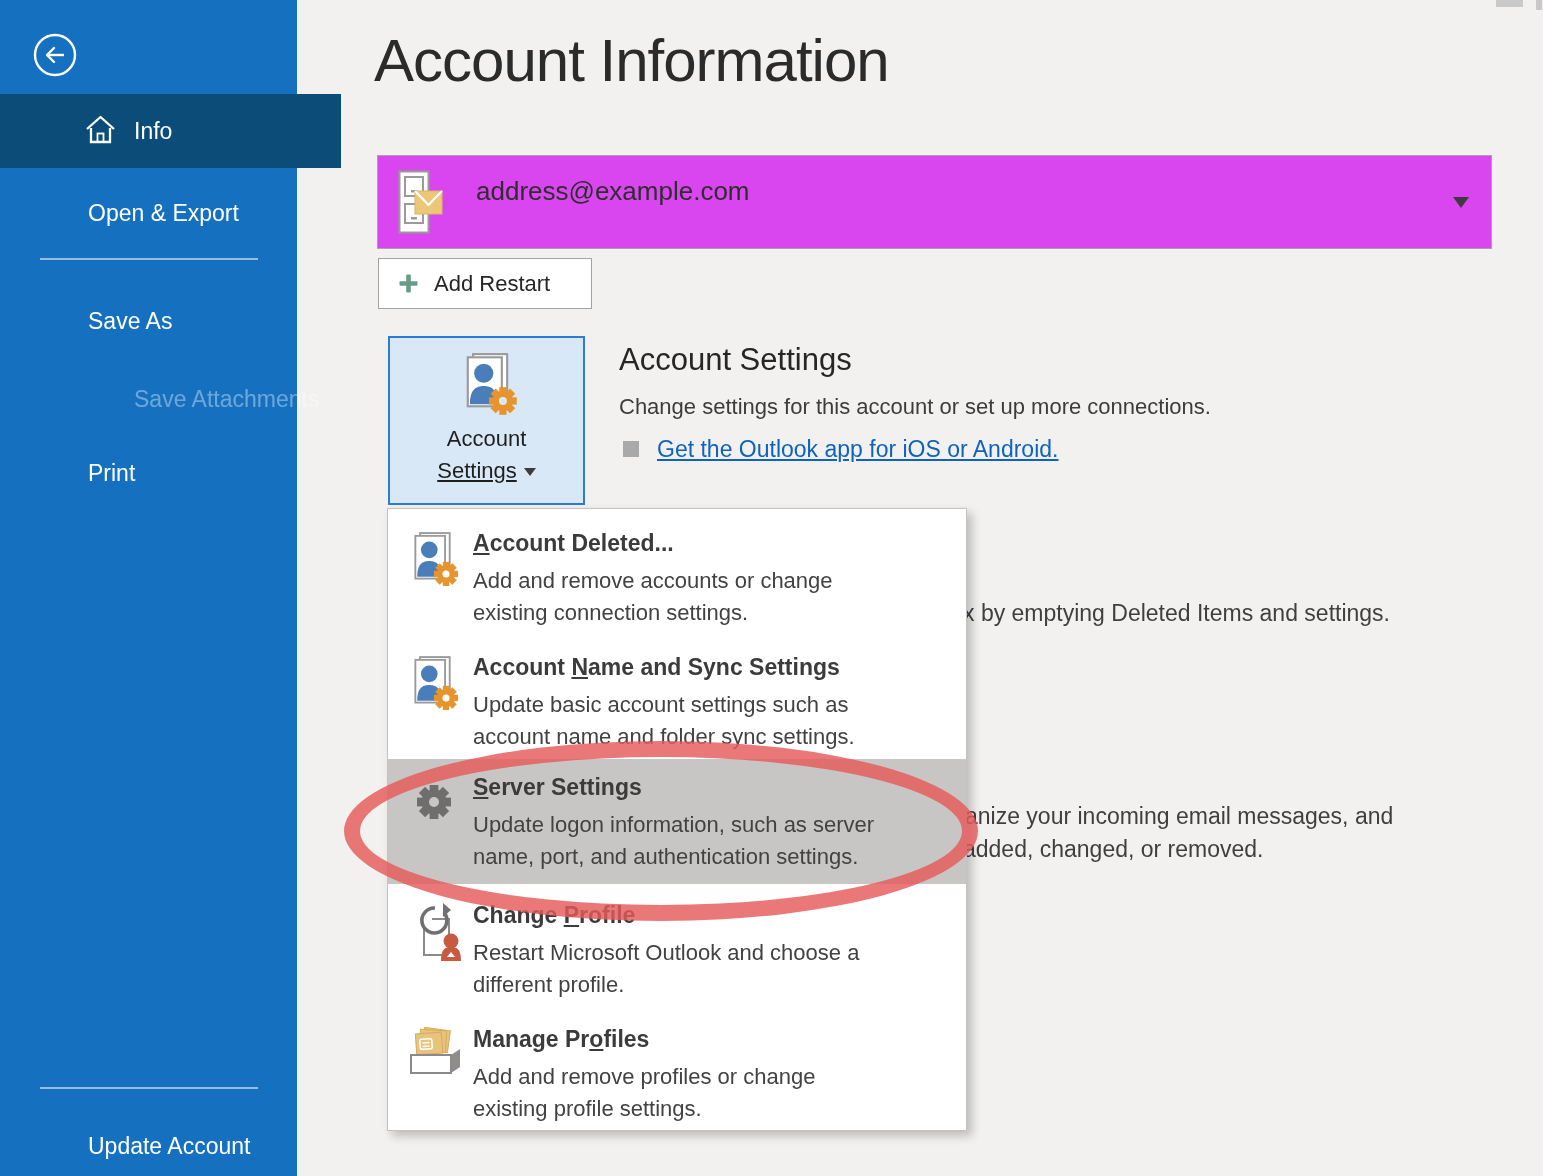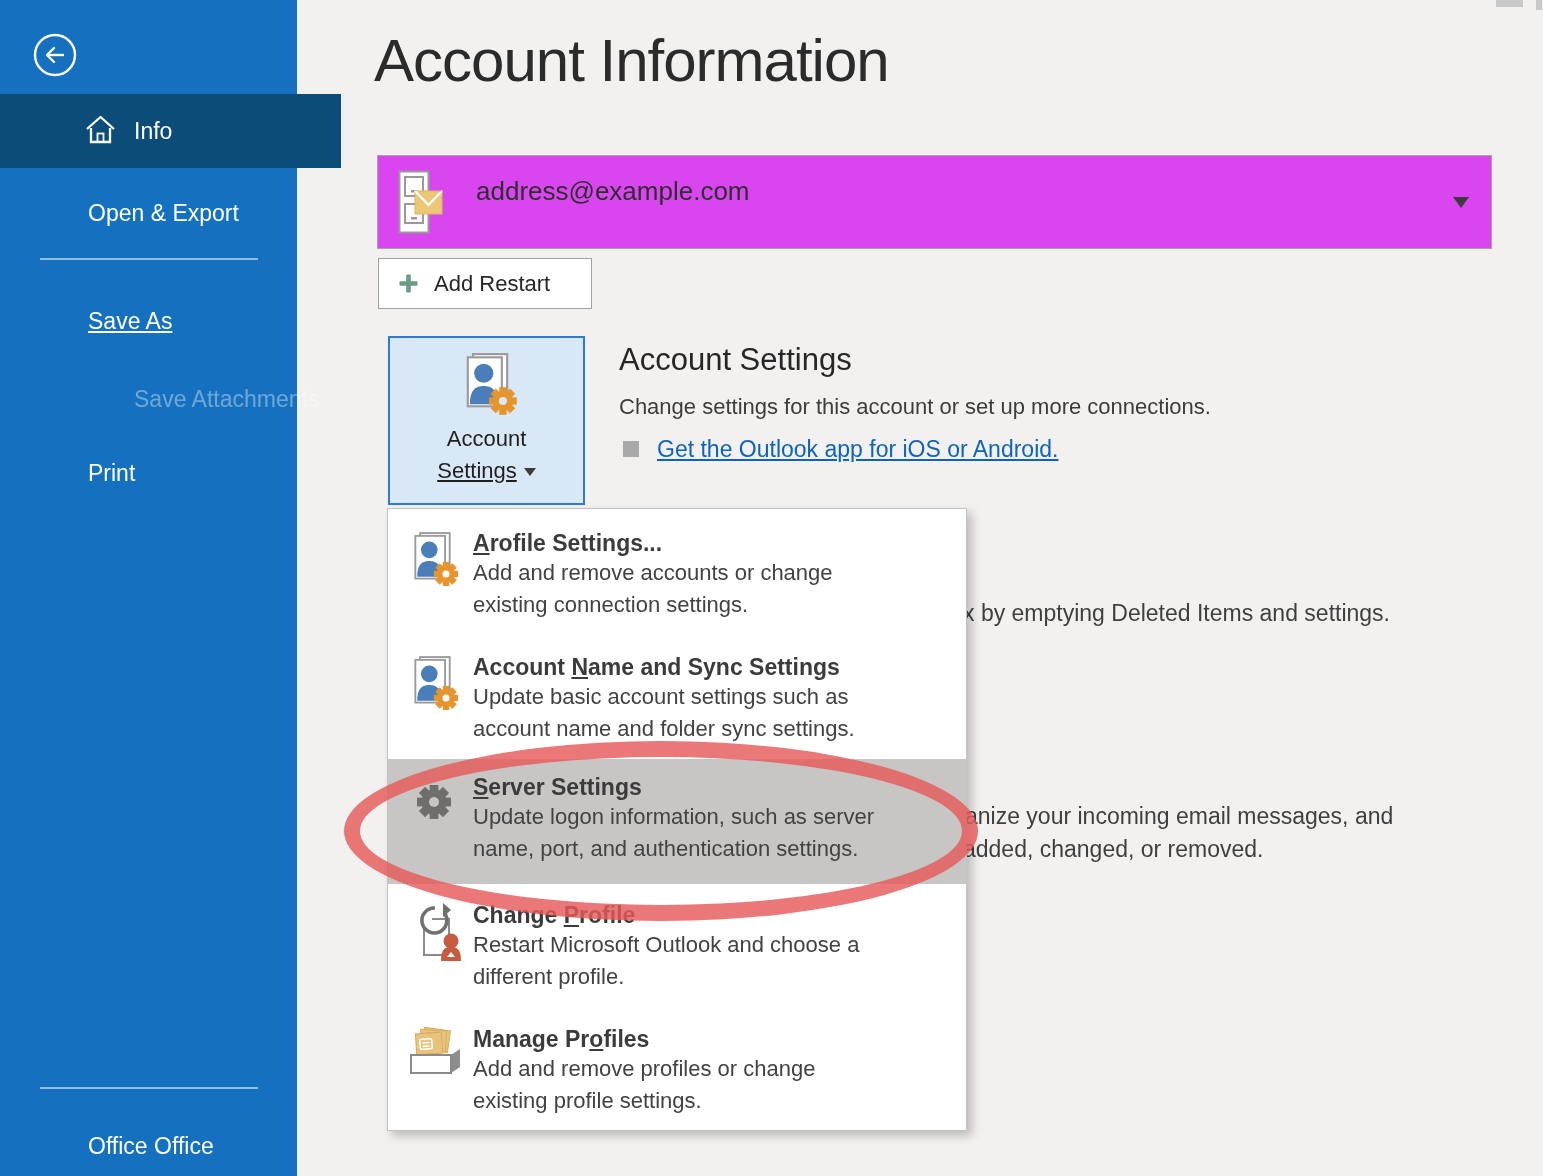--- a/index.html
+++ b/index.html
@@ -46,21 +46,21 @@
 
   .bg-frag{color:#3f3f3f;font-size:23px;white-space:nowrap;z-index:1;}
 
   
   .menu{left:387px;top:508px;width:580px;height:623px;background:#fff;border:1px solid #c3c3c3;box-sizing:border-box;box-shadow:5px 5px 9px rgba(0,0,0,0.22);z-index:5;}
   .menu-item{position:absolute;left:0;width:100%;display:flex;cursor:pointer;box-sizing:border-box;padding-left:19px;}
   .menu-item .icn{width:66px;flex:none;padding-top:2px;}
   .menu-item .txt{width:440px;}
   .mi-title{font-size:23px;font-weight:bold;color:#3b3b3b;line-height:28px;white-space:nowrap;}
   .mi-title .accel{text-decoration:underline;}
-  .mi-desc{font-size:22px;color:#424242;line-height:32px;white-space:pre-line;}
+  .mi-desc{margin-top:8px;font-size:22px;color:#424242;line-height:32px;white-space:pre-line;}
   .mi-highlight{position:absolute;left:0;top:250px;width:100%;height:125px;background:#c8c6c4;}
   .mi-0{top:20px;}
   .mi-1{top:144px;}
   .mi-2{top:264px;}
   .mi-3{top:392px;}
   .mi-4{top:516px;}
 
   
   .red-ellipse{left:344px;top:741px;width:634px;height:180px;border:16px solid rgba(229,90,90,0.82);border-radius:50%;box-sizing:border-box;z-index:8;pointer-events:none;}
 
@@ -88,25 +88,25 @@
         <path d="M3 15 L16.5 3 L30 15" fill="none" stroke="#ffffff" stroke-width="2.3" stroke-linejoin="round"></path>
         <path d="M7 14 V28 H26 V14" fill="none" stroke="#ffffff" stroke-width="2.3"></path>
         <rect x="13.5" y="19.5" width="6" height="8.5" fill="none" stroke="#ffffff" stroke-width="1.8"></rect>
       </svg>
     </span>
     <span class="lbl">Info</span>
   </div>
 
   <div class="abs side-item" style="top:200px;">Open &amp; Export</div>
   <div class="abs side-divider" style="top:258px;"></div>
-  <div class="abs side-item" style="top:308px;text-decoration:underline;">Save As</div>
+  <div class="abs side-item" style="top:308px;">Save As</div>
   <div class="abs side-item disabled" style="top:386px;">Save Attachments</div>
   <div class="abs side-item" style="top:460px;">Print</div>
   <div class="abs side-divider" style="top:1087px;"></div>
-  <div class="abs side-item" style="top:1133px;">Office Office</div>
+  <div class="abs side-item" style="top:1133px;">Update Account</div>
 </div>
 
 <div class="abs page-title">Account Information</div>
 
 <div class="abs acct-select">
   <span class="mailbox">
     <svg width="46" height="64" viewBox="0 0 46 64">
       <rect x="1.5" y="1.5" width="29" height="61" fill="#ffffff" stroke="#9a9a9a" stroke-width="2"></rect>
       <rect x="7" y="7" width="18" height="19" fill="#ffffff" stroke="#9a9a9a" stroke-width="2"></rect>
       <rect x="13" y="20" width="6" height="2.5" fill="#9a9a9a"></rect>
@@ -172,21 +172,21 @@
           <rect x="-3.4" y="-13" width="6.8" height="26" fill="#e8942d" transform="rotate(0)"></rect>
           <rect x="-3.4" y="-13" width="6.8" height="26" fill="#e8942d" transform="rotate(45)"></rect>
           <rect x="-3.4" y="-13" width="6.8" height="26" fill="#e8942d" transform="rotate(90)"></rect>
           <rect x="-3.4" y="-13" width="6.8" height="26" fill="#e8942d" transform="rotate(135)"></rect>
           <circle cx="0" cy="0" r="9.5" fill="#e8942d"></circle>
           <circle cx="0" cy="0" r="3.8" fill="#ffffff"></circle>
         </g>
       </svg>
     </div>
     <div class="txt">
-      <div class="mi-title"><span></span><span class="accel">A</span><span>rofile Settings...</span></div>
+      <div class="mi-title"><span></span><span class="accel">A</span><span>ccount Deleted...</span></div>
       <div class="mi-desc">Add and remove accounts or change
 existing connection settings.</div>
     </div>
   </div>
 
   <div class="menu-item mi-1">
     <div class="icn">
       <svg width="52" height="58" viewBox="0 0 56 62">
         <rect x="14" y="2" width="32" height="46" fill="#ffffff" stroke="#9a9a9a" stroke-width="2"></rect>
         <rect x="9" y="5" width="32" height="46" fill="#ffffff" stroke="#9a9a9a" stroke-width="2"></rect>

